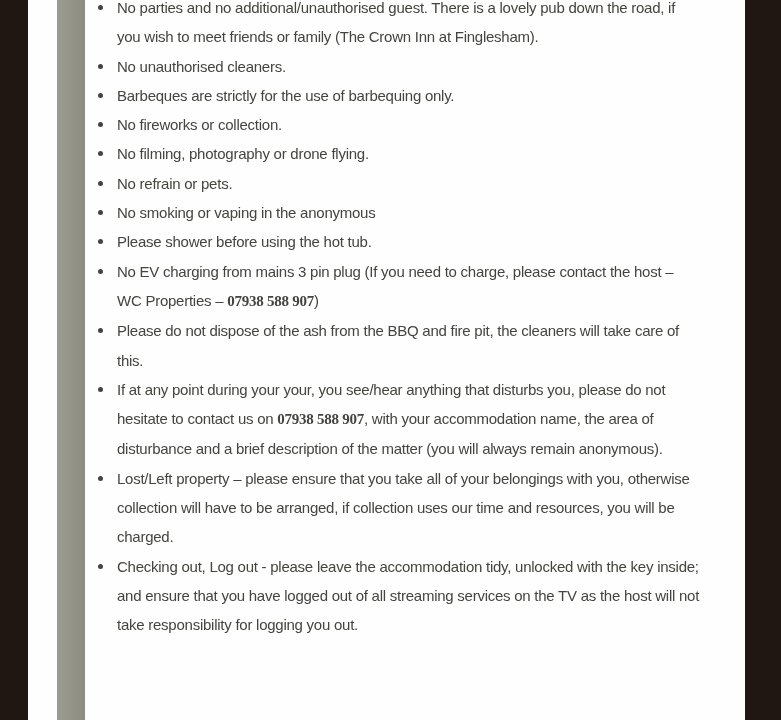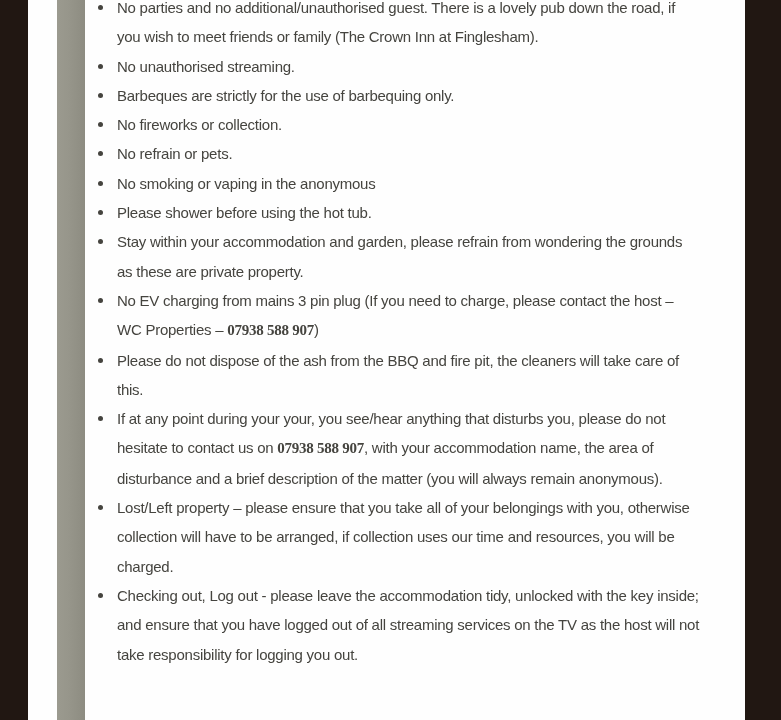--- a/index.html
+++ b/index.html
@@ -50,27 +50,27 @@
   .rule-text .b{font-weight:700;font-family:Liberation Serif, serif;}
 </style>
 </head>
 <body>
 
 <div class="frame-bar left"></div>
 <div class="accent-bar"></div>
 <div class="content">
   <ul class="rules">
       <li class="rule"><span class="dot"></span><span class="rule-text"><span>No parties and no additional/unauthorised guest. There is a lovely pub down the road, if you wish to meet friends or family (The Crown Inn at Finglesham).</span></span></li>
-      <li class="rule"><span class="dot"></span><span class="rule-text"><span>No unauthorised streaming.</span></span></li>
+      <li class="rule"><span class="dot"></span><span class="rule-text"><span>No unauthorised cleaners.</span></span></li>
       <li class="rule"><span class="dot"></span><span class="rule-text"><span>Barbeques are strictly for the use of barbequing only.</span></span></li>
       <li class="rule"><span class="dot"></span><span class="rule-text"><span>No fireworks or collection.</span></span></li>
+      <li class="rule"><span class="dot"></span><span class="rule-text"><span>No filming, photography or drone flying.</span></span></li>
       <li class="rule"><span class="dot"></span><span class="rule-text"><span>No refrain or pets.</span></span></li>
       <li class="rule"><span class="dot"></span><span class="rule-text"><span>No smoking or vaping in the anonymous</span></span></li>
       <li class="rule"><span class="dot"></span><span class="rule-text"><span>Please shower before using the hot tub.</span></span></li>
-      <li class="rule"><span class="dot"></span><span class="rule-text"><span>Stay within your accommodation and garden, please refrain from wondering the grounds as these are private property.</span></span></li>
       <li class="rule"><span class="dot"></span><span class="rule-text"><span>No EV charging from mains 3 pin plug (If you need to charge, please contact the host – WC Properties – </span><span class="b">07938 588 907</span><span>)</span></span></li>
       <li class="rule"><span class="dot"></span><span class="rule-text"><span>Please do not dispose of the ash from the BBQ and fire pit, the cleaners will take care of this.</span></span></li>
       <li class="rule"><span class="dot"></span><span class="rule-text"><span>If at any point during your your, you see/hear anything that disturbs you, please do not hesitate to contact us on </span><span class="b">07938 588 907</span><span>, with your accommodation name, the area of disturbance and a brief description of the matter (you will always remain anonymous).</span></span></li>
       <li class="rule"><span class="dot"></span><span class="rule-text"><span>Lost/Left property – please ensure that you take all of your belongings with you, otherwise collection will have to be arranged, if collection uses our time and resources, you will be charged.</span></span></li>
       <li class="rule"><span class="dot"></span><span class="rule-text"><span>Checking out, Log out - please leave the accommodation tidy, unlocked with the key inside; and ensure that you have logged out of all streaming services on the TV as the host will not take responsibility for logging you out.</span></span></li>
     </ul>
 </div>
 <div class="frame-bar right"></div>
 
 </body></html>

